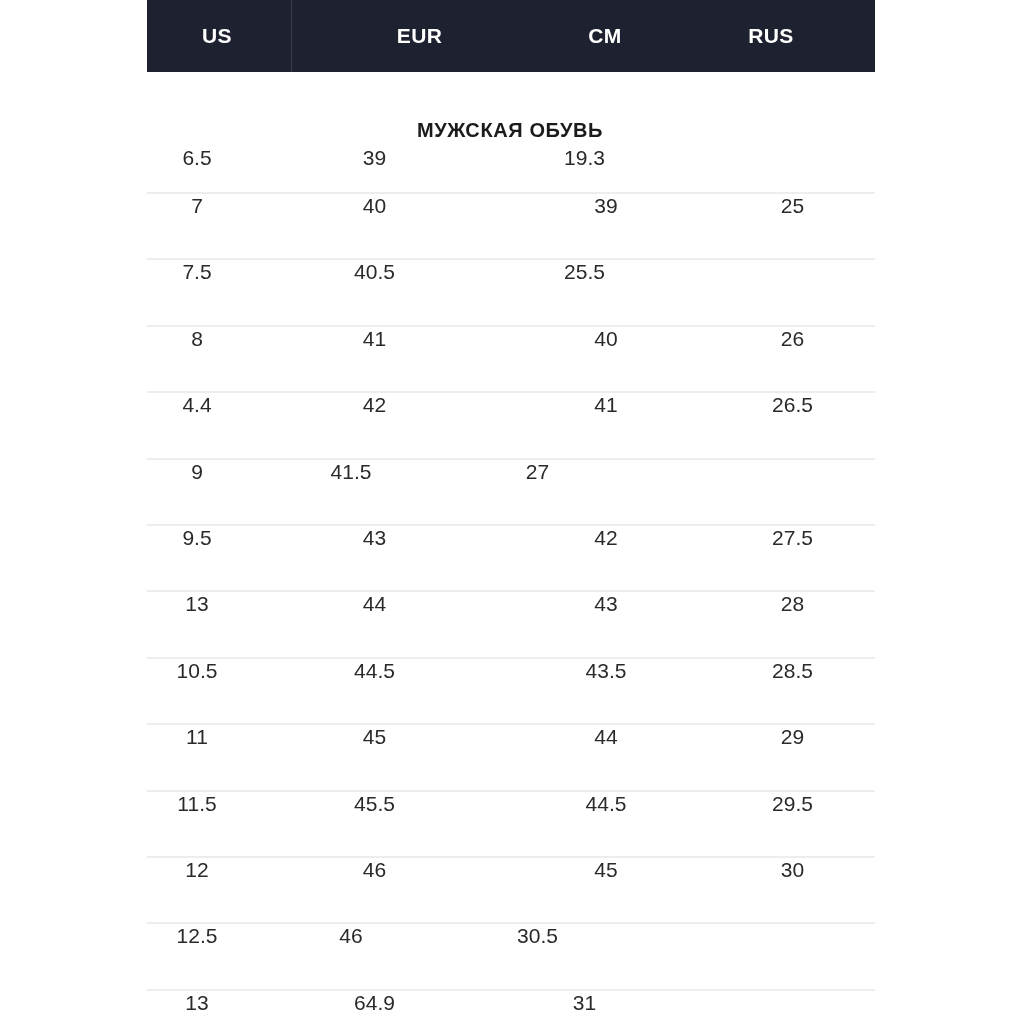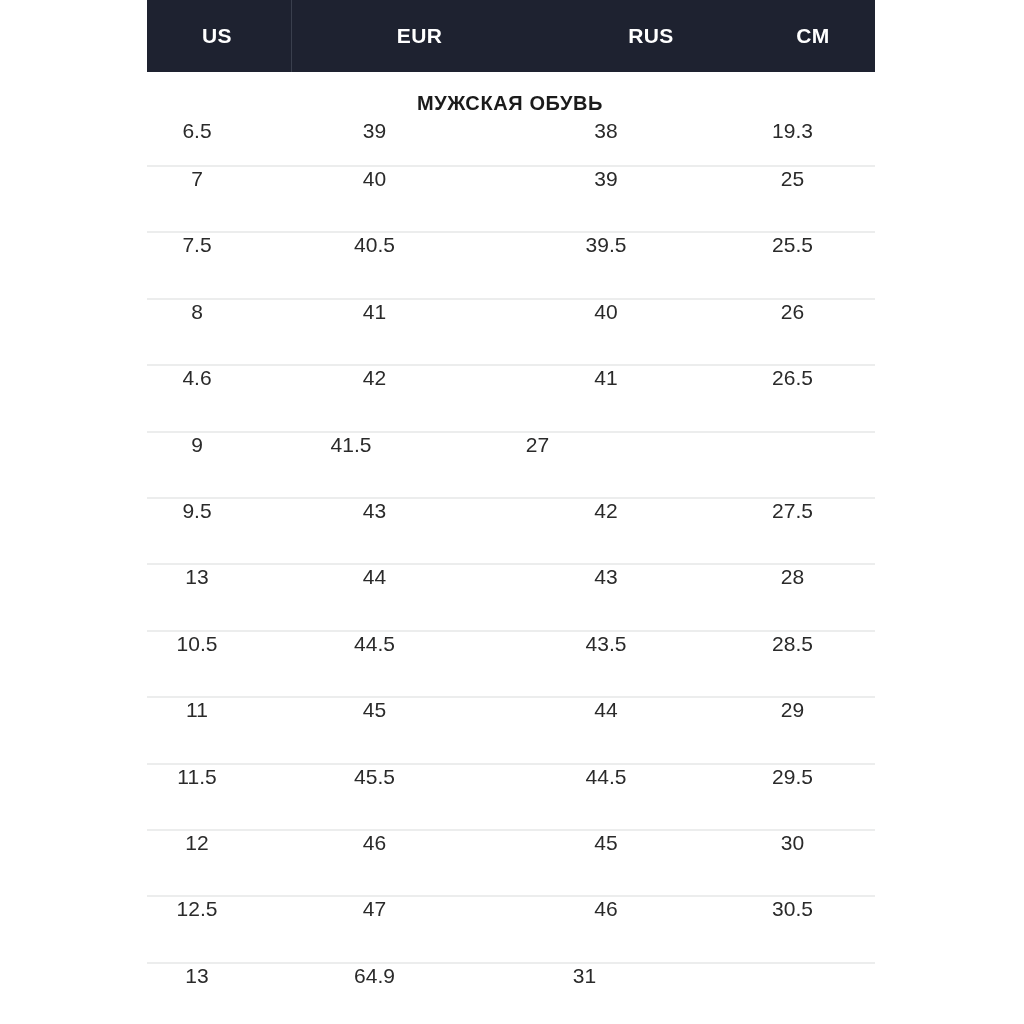--- a/index.html
+++ b/index.html
@@ -71,20 +71,21 @@
   
   .section-title {
     text-align: center;
     font-size: 20px;
     font-weight: bold;
     color: #1b1b1b;
     letter-spacing: 0.6px;
     padding-top: 20px;
     padding-bottom: 4px;
     margin-left: -2px;
+    margin-top: 27px;
   }
 
   
   .rows {
     margin-top: 0px;
   }
 
   .row {
     display: flex;
     height: 66.4px;
@@ -111,53 +112,51 @@
 </style>
 </head>
 <body>
 
 <div id="size-chart-page">
   <div class="table-wrap">
 
     <div class="table-header">
       <div class="th th-us">US</div>
       <div class="th th-eur">EUR</div>
+      <div class="th th-cm">CM</div>
       <div class="th th-rus">RUS</div>
-      <div class="th th-cm">CM</div>
     </div>
 
     <div class="section-title">МУЖСКАЯ ОБУВЬ</div>
 
     <div class="rows" id="rows-container">
         <div class="row first">
           <div class="cell c-us">6.5</div>
           <div class="cell c-eur">39</div>
-          <div class="cell c-rus">38</div>
           <div class="cell c-cm">19.3</div>
         </div>
         <div class="row">
           <div class="cell c-us">7</div>
           <div class="cell c-eur">40</div>
           <div class="cell c-rus">39</div>
           <div class="cell c-cm">25</div>
         </div>
         <div class="row">
           <div class="cell c-us">7.5</div>
           <div class="cell c-eur">40.5</div>
-          <div class="cell c-rus">39.5</div>
           <div class="cell c-cm">25.5</div>
         </div>
         <div class="row">
           <div class="cell c-us">8</div>
           <div class="cell c-eur">41</div>
           <div class="cell c-rus">40</div>
           <div class="cell c-cm">26</div>
         </div>
         <div class="row">
-          <div class="cell c-us">4.6</div>
+          <div class="cell c-us">4.4</div>
           <div class="cell c-eur">42</div>
           <div class="cell c-rus">41</div>
           <div class="cell c-cm">26.5</div>
         </div>
         <div class="row">
           <div class="cell c-us">9</div>
           <div class="cell c-rus">41.5</div>
           <div class="cell c-cm">27</div>
         </div>
         <div class="row">
@@ -191,21 +190,20 @@
           <div class="cell c-cm">29.5</div>
         </div>
         <div class="row">
           <div class="cell c-us">12</div>
           <div class="cell c-eur">46</div>
           <div class="cell c-rus">45</div>
           <div class="cell c-cm">30</div>
         </div>
         <div class="row">
           <div class="cell c-us">12.5</div>
-          <div class="cell c-eur">47</div>
           <div class="cell c-rus">46</div>
           <div class="cell c-cm">30.5</div>
         </div>
         <div class="row">
           <div class="cell c-us">13</div>
           <div class="cell c-eur">64.9</div>
           <div class="cell c-cm">31</div>
         </div>
       </div>
 

